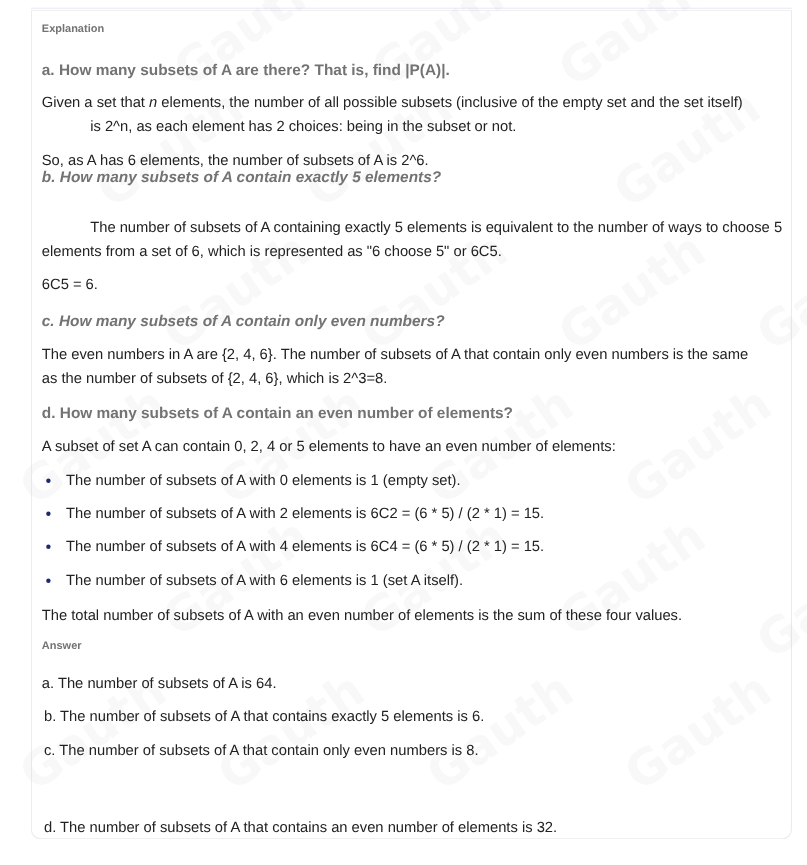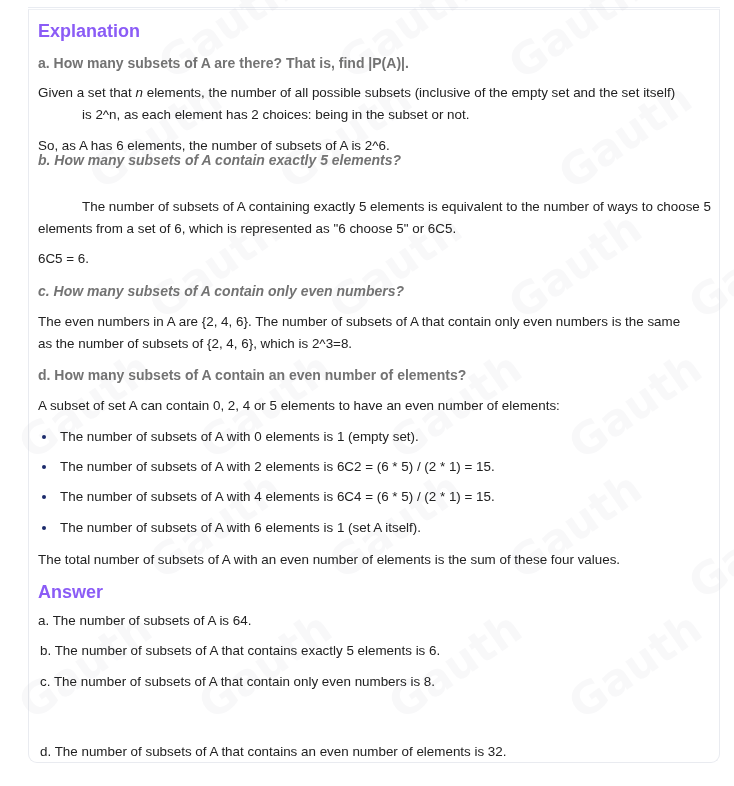--- a/index.html
+++ b/index.html
@@ -38,22 +38,22 @@
   .content {
     position: absolute;
     left: 38px;
     top: 0;
     width: 676px;
   }
   .section-title {
     position: absolute;
     left: 0;
     font-weight: bold;
-    font-size: 18px;
-    color: #8b5cf6;
+    font-size: 10px;
+    color: #737373;
     white-space: nowrap;
   }
   .q-title {
     position: absolute;
     left: 0;
     font-weight: bold;
     font-size: 14px;
     color: #737373;
     white-space: nowrap;
   }

